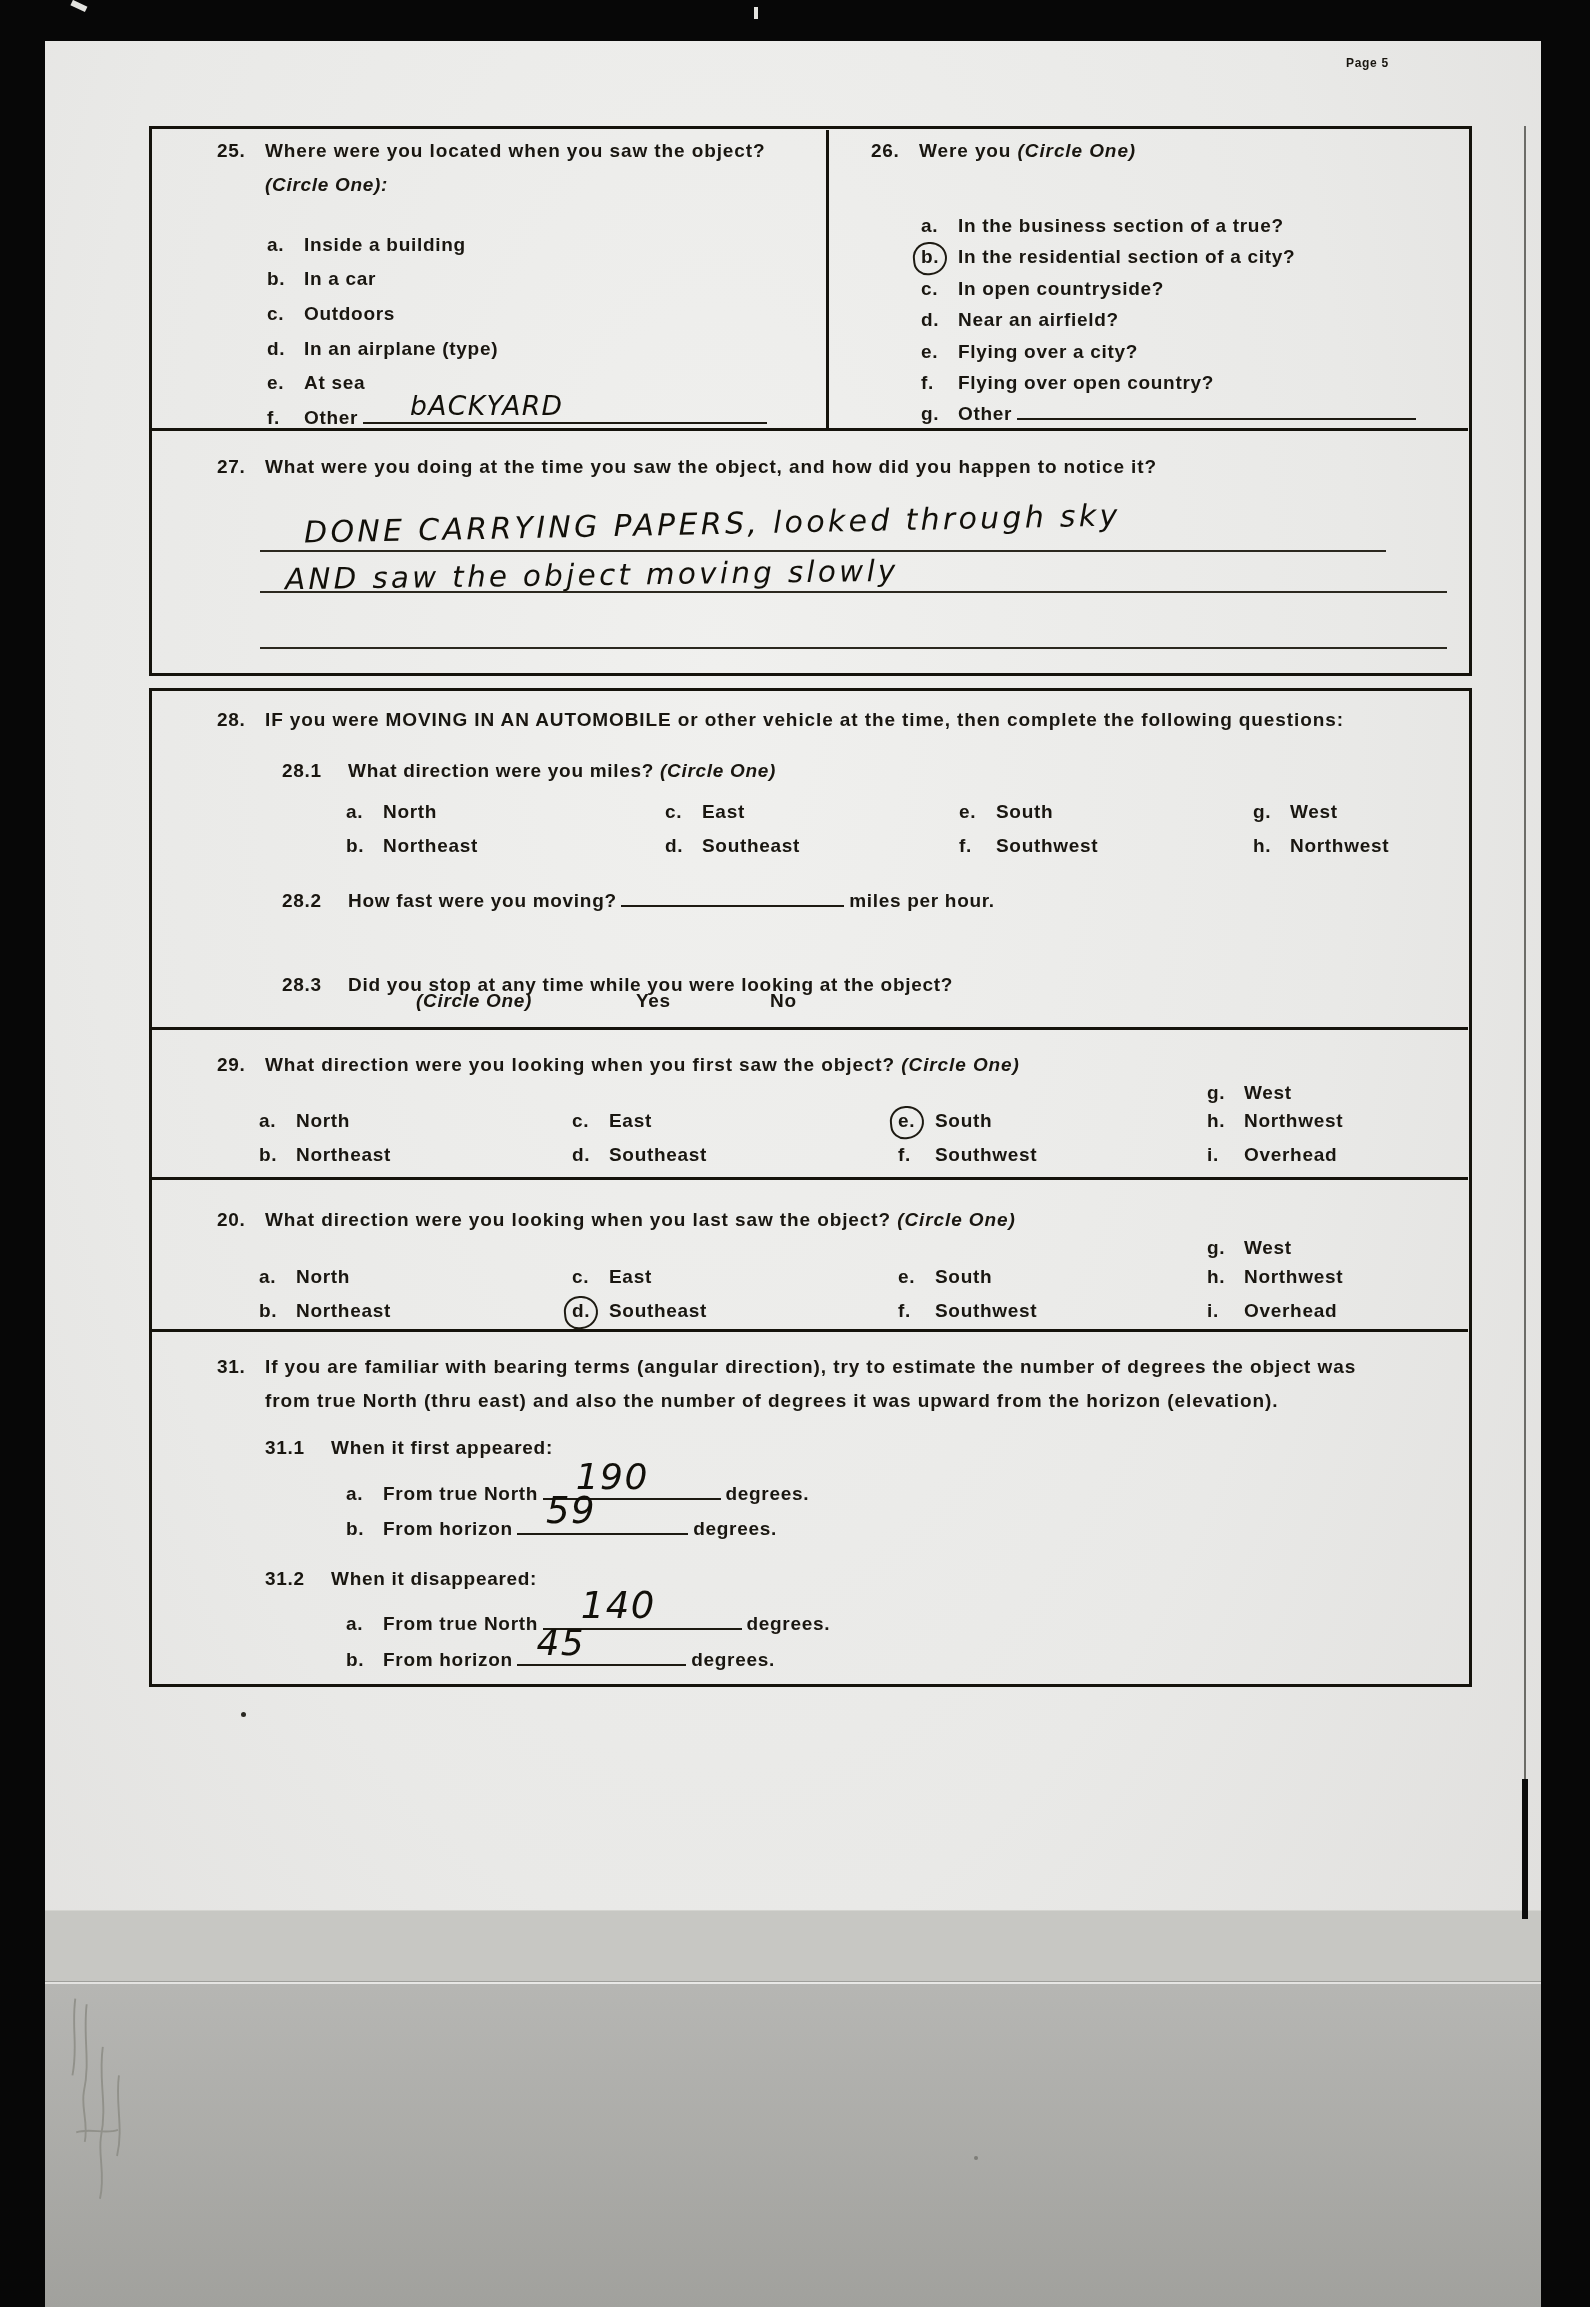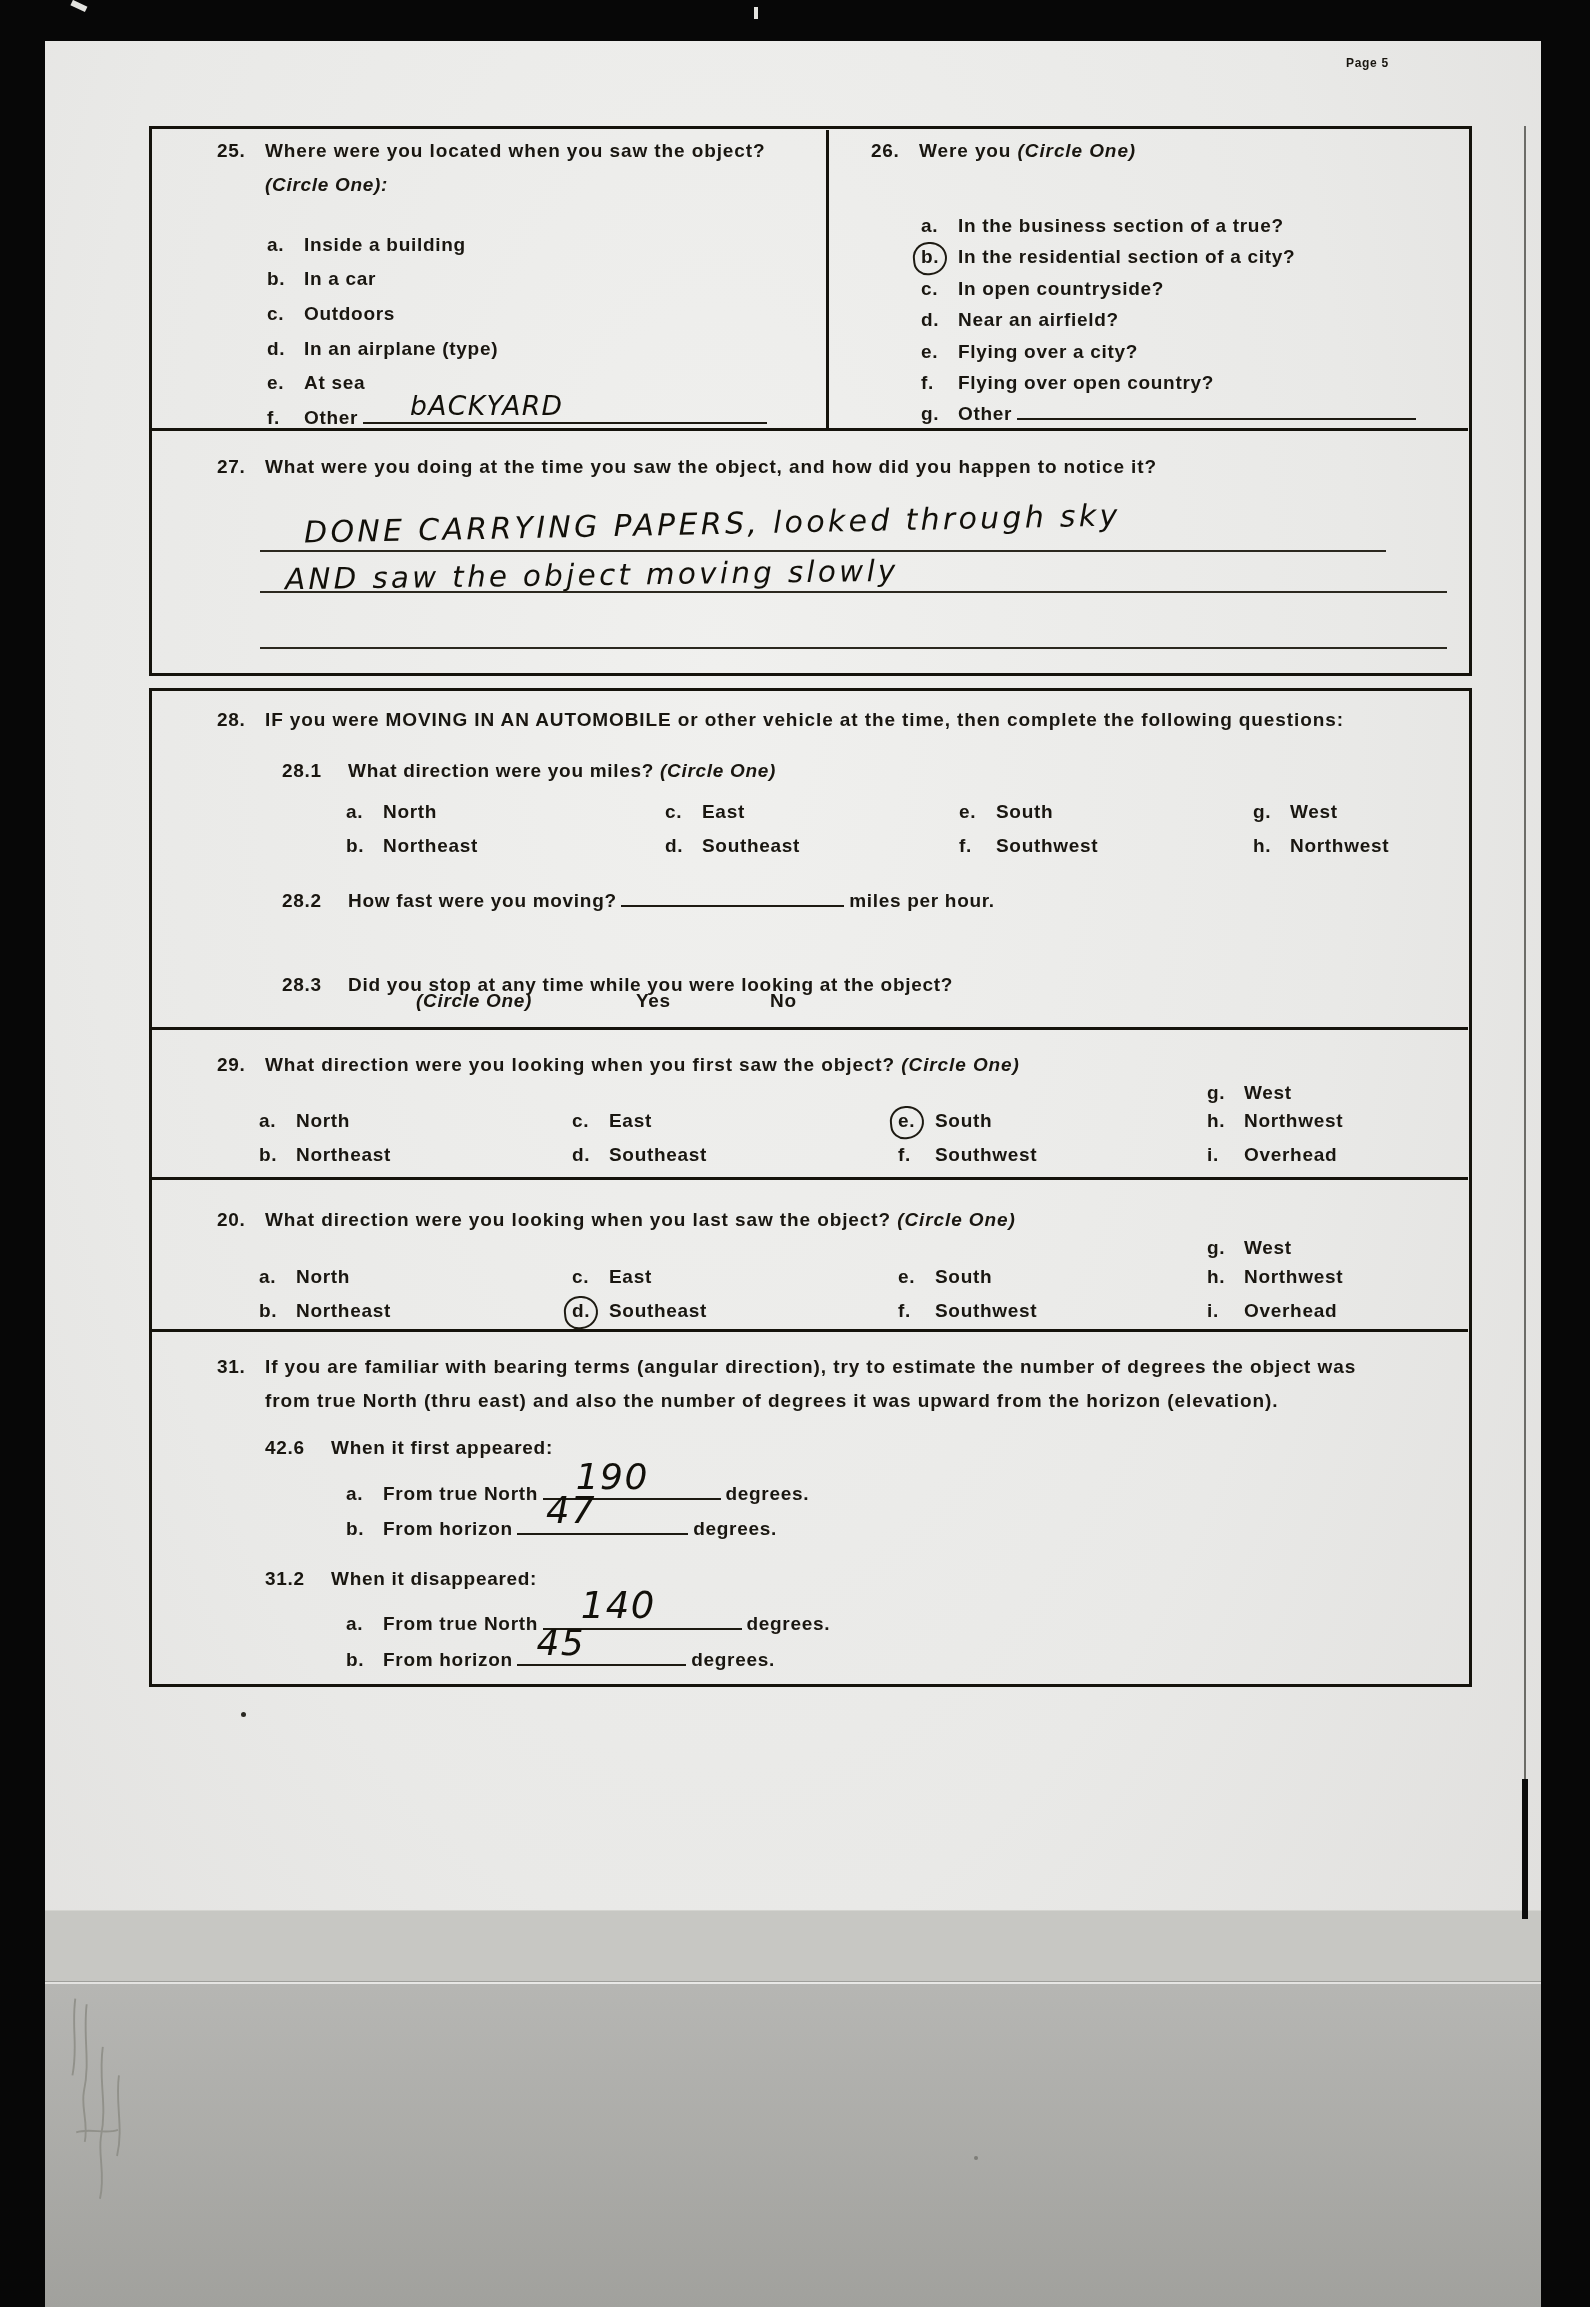--- a/index.html
+++ b/index.html
@@ -169,24 +169,24 @@
 
 <div class="ln" style="left:259px;top:1301px"><span class="ol">b.</span><span>Northeast</span></div>
 <div class="ln" style="left:572px;top:1301px"><span class="olwrap"><span class="ol">d.</span><span class="circle-mark"></span></span><span>Southeast</span></div>
 <div class="ln" style="left:898px;top:1301px"><span class="ol">f.</span><span>Southwest</span></div>
 <div class="ln" style="left:1207px;top:1301px"><span class="ol">i.</span><span>Overhead</span></div>
 
 <div class="ln" style="left:217px;top:1357px">31.</div>
 <div class="ln q" style="left:265px;top:1357px">If you are familiar with bearing terms (angular direction), try to estimate the number of degrees the object was</div>
 <div class="ln q" style="left:265px;top:1391px">from true North (thru east) and also the number of degrees it was upward from the horizon (elevation).</div>
 
-<div class="ln" style="left:265px;top:1438px"><span class="subnum">42.6</span><span>When it first appeared:</span></div>
+<div class="ln" style="left:265px;top:1438px"><span class="subnum">31.1</span><span>When it first appeared:</span></div>
 
 <div class="ln" style="left:346px;top:1484px"><span class="ol">a.</span><span>From true North</span><span class="blank" style="width:178px"><span class="hand" style="left:33px;font-size:36px">190</span></span><span>degrees.</span></div>
 
-<div class="ln" style="left:346px;top:1519px"><span class="ol">b.</span><span>From horizon</span><span class="blank" style="width:171px"><span class="hand" style="left:28.5px;font-size:37px">47</span></span><span>degrees.</span></div>
+<div class="ln" style="left:346px;top:1519px"><span class="ol">b.</span><span>From horizon</span><span class="blank" style="width:171px"><span class="hand" style="left:28.5px;font-size:37px">59</span></span><span>degrees.</span></div>
 
 <div class="ln" style="left:265px;top:1569px"><span class="subnum">31.2</span><span>When it disappeared:</span></div>
 
 <div class="ln" style="left:346px;top:1614px"><span class="ol">a.</span><span>From true North</span><span class="blank" style="width:199px"><span class="hand" style="left:38px;font-size:37px">140</span></span><span>degrees.</span></div>
 
 <div class="ln" style="left:346px;top:1650px"><span class="ol">b.</span><span>From horizon</span><span class="blank" style="width:169px"><span class="hand" style="left:19px;font-size:36px">45</span></span><span>degrees.</span></div>
 
 
 </body></html>

